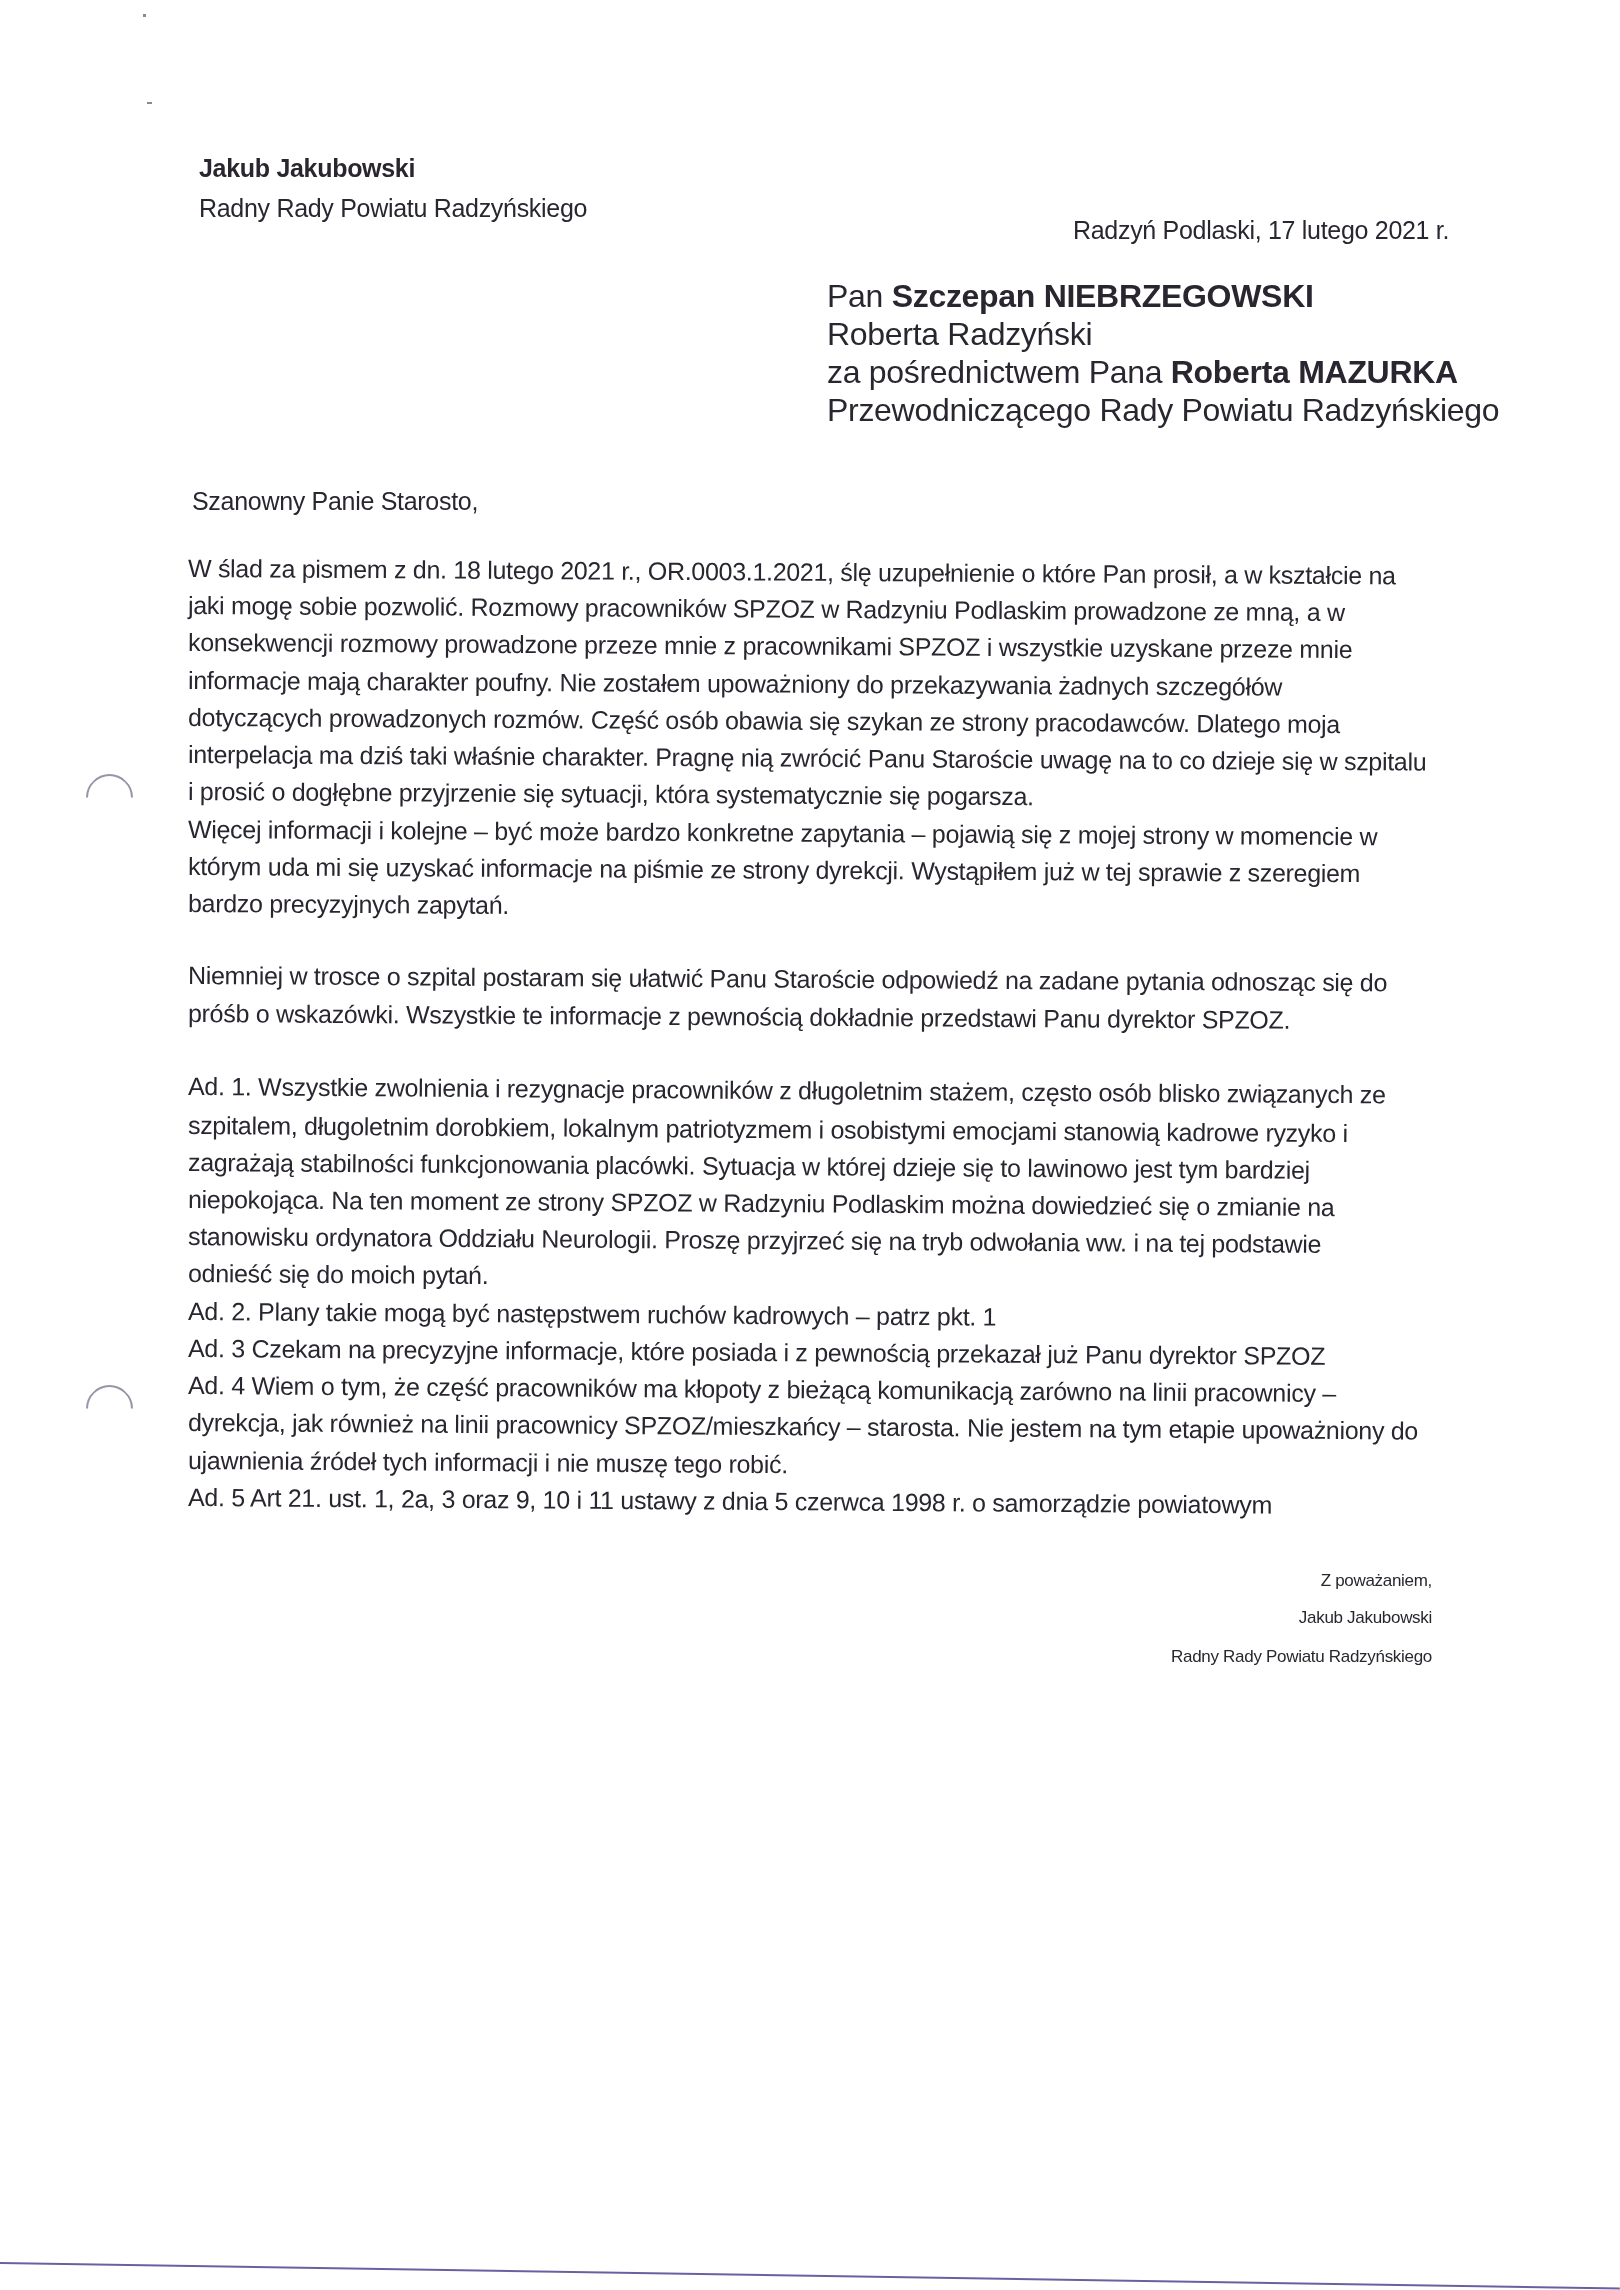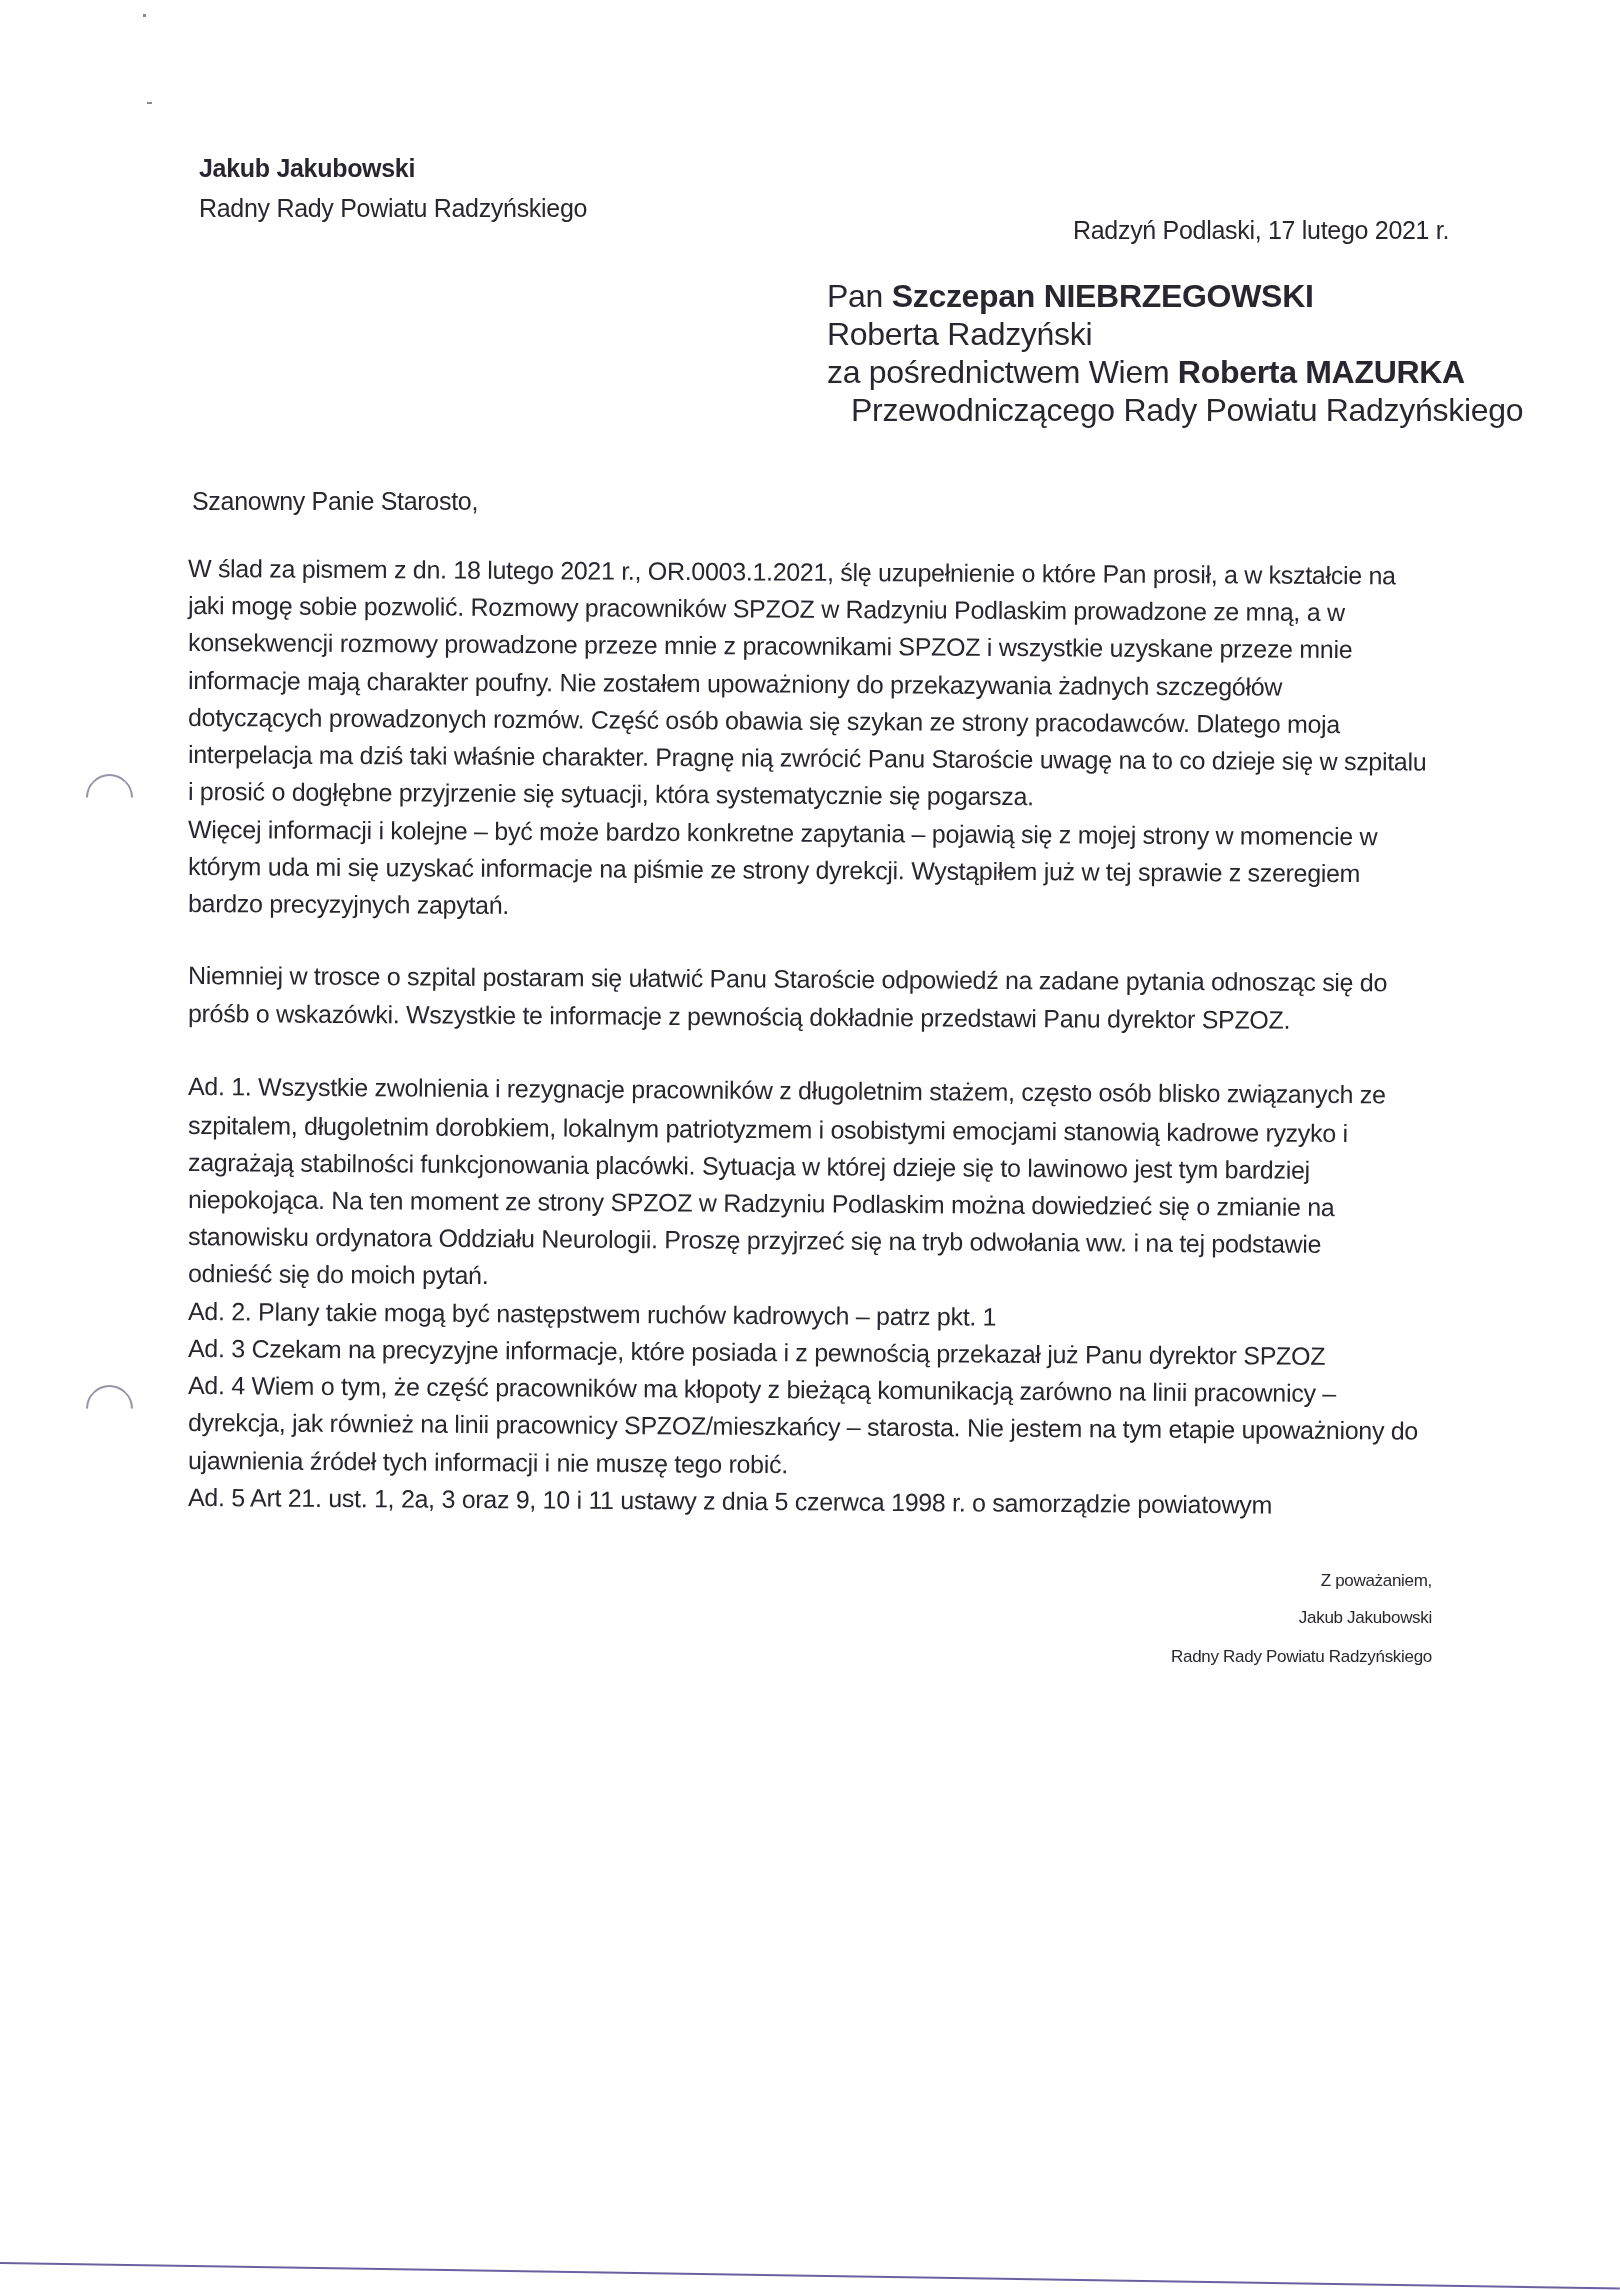--- a/index.html
+++ b/index.html
@@ -33,23 +33,23 @@
   <div class="line sender bold" style="top:154px;">Jakub Jakubowski</div>
   <div class="line sender" style="top:194px;">Radny Rady Powiatu Radzyńskiego</div>
 
   <div class="line date">Radzyń Podlaski, 17 lutego 2021 r.</div>
 
   <div class="line addr" style="top:278px;">
     <span>Pan </span><span class="bold">Szczepan NIEBRZEGOWSKI</span>
   </div>
   <div class="line addr" style="top:316px;">Roberta Radzyński</div>
   <div class="line addr" style="top:354px;">
-    <span>za pośrednictwem Wiem </span><span class="bold">Roberta MAZURKA</span>
+    <span>za pośrednictwem Pana </span><span class="bold">Roberta MAZURKA</span>
   </div>
-  <div class="line addr" style="top:392px;margin-left:24px;">Przewodniczącego Rady Powiatu Radzyńskiego</div>
+  <div class="line addr" style="top:392px;">Przewodniczącego Rady Powiatu Radzyńskiego</div>
 
   <div class="line body-line" style="top:487px;left:192px;">Szanowny Panie Starosto,</div>
 
   <div>
     <div class="line body-line" style="top:554px;transform:rotate(0.35deg);">W ślad za pismem z dn. 18 lutego 2021 r., OR.0003.1.2021, ślę uzupełnienie o które Pan prosił, a w kształcie na</div>
     <div class="line body-line" style="top:591px;transform:rotate(0.35deg);">jaki mogę sobie pozwolić. Rozmowy pracowników SPZOZ w Radzyniu Podlaskim prowadzone ze mną, a w</div>
     <div class="line body-line" style="top:628px;transform:rotate(0.35deg);">konsekwencji rozmowy prowadzone przeze mnie z pracownikami SPZOZ i wszystkie uzyskane przeze mnie</div>
     <div class="line body-line" style="top:666px;transform:rotate(0.35deg);">informacje mają charakter poufny. Nie zostałem upoważniony do przekazywania żadnych szczegółów</div>
     <div class="line body-line" style="top:703px;transform:rotate(0.35deg);">dotyczących prowadzonych rozmów. Część osób  obawia się szykan ze strony pracodawców. Dlatego moja</div>
     <div class="line body-line" style="top:740px;transform:rotate(0.35deg);">interpelacja ma dziś taki właśnie charakter. Pragnę nią zwrócić Panu Staroście uwagę na to co dzieje się w szpitalu</div>

